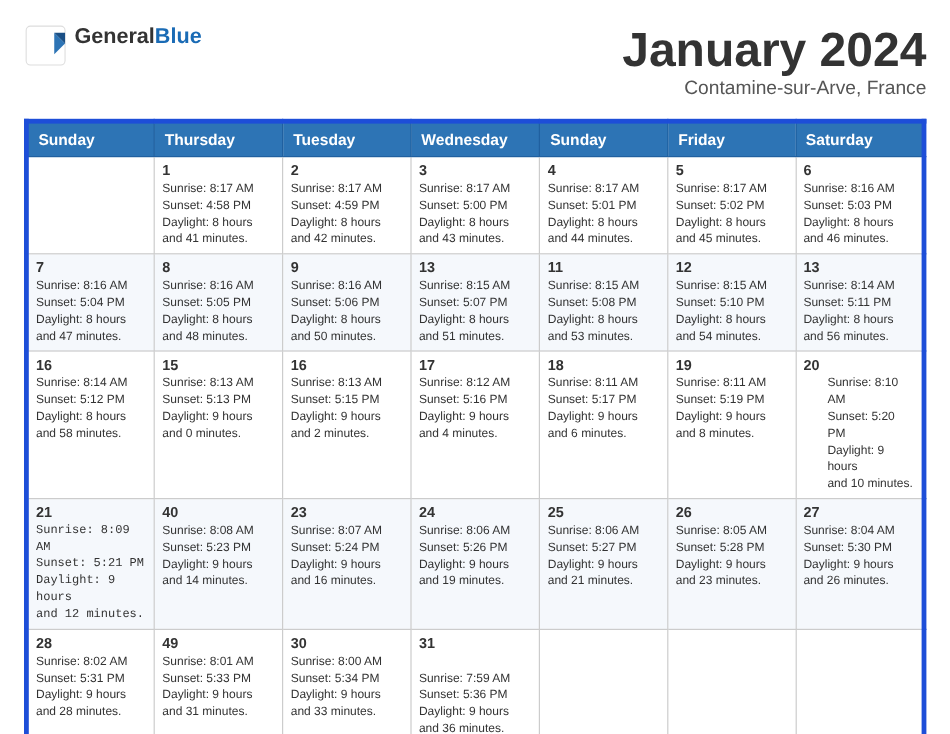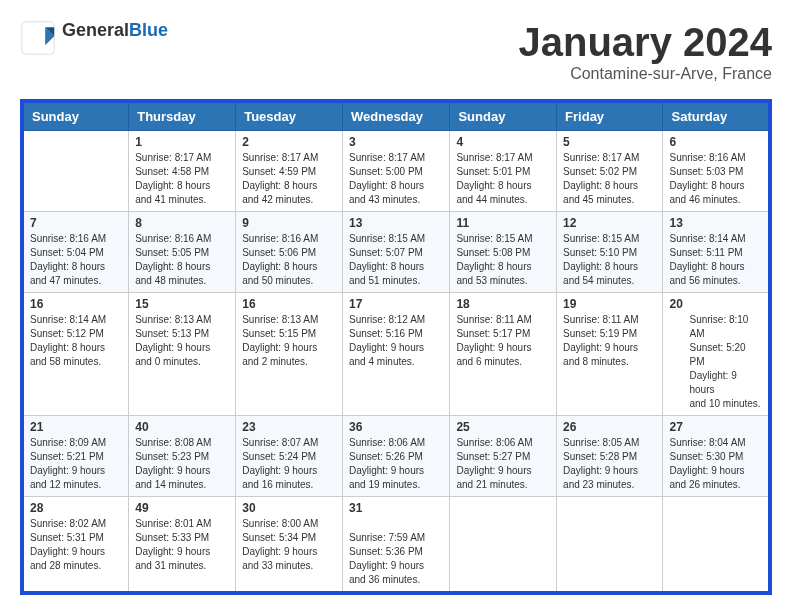--- a/index.html
+++ b/index.html
@@ -265,41 +265,41 @@
           <span class="day-number">20</span>
           <div class="day-info" style="white-space: pre-line; margin-left: 20px;">Sunrise: 8:10 AM
 Sunset: 5:20 PM
 Daylight: 9 hours
 and 10 minutes.</div>
         </td>
       </tr>
       <tr>
         <td>
           <span class="day-number">21</span>
-          <div class="day-info" style="white-space: pre-line;">Sunrise: 8:09 AM
+          <div class="day-info" style="white-space: pre-line; font-family: Liberation Mono, monospace;">Sunrise: 8:09 AM
 Sunset: 5:21 PM
 Daylight: 9 hours
 and 12 minutes.</div>
         </td>
         <td>
           <span class="day-number">40</span>
           <div class="day-info" style="white-space: pre-line;">Sunrise: 8:08 AM
 Sunset: 5:23 PM
 Daylight: 9 hours
 and 14 minutes.</div>
         </td>
         <td>
           <span class="day-number">23</span>
           <div class="day-info" style="white-space: pre-line;">Sunrise: 8:07 AM
 Sunset: 5:24 PM
 Daylight: 9 hours
 and 16 minutes.</div>
         </td>
         <td>
-          <span class="day-number">36</span>
+          <span class="day-number">24</span>
           <div class="day-info" style="white-space: pre-line;">Sunrise: 8:06 AM
 Sunset: 5:26 PM
 Daylight: 9 hours
 and 19 minutes.</div>
         </td>
         <td>
           <span class="day-number">25</span>
           <div class="day-info" style="white-space: pre-line;">Sunrise: 8:06 AM
 Sunset: 5:27 PM
 Daylight: 9 hours

